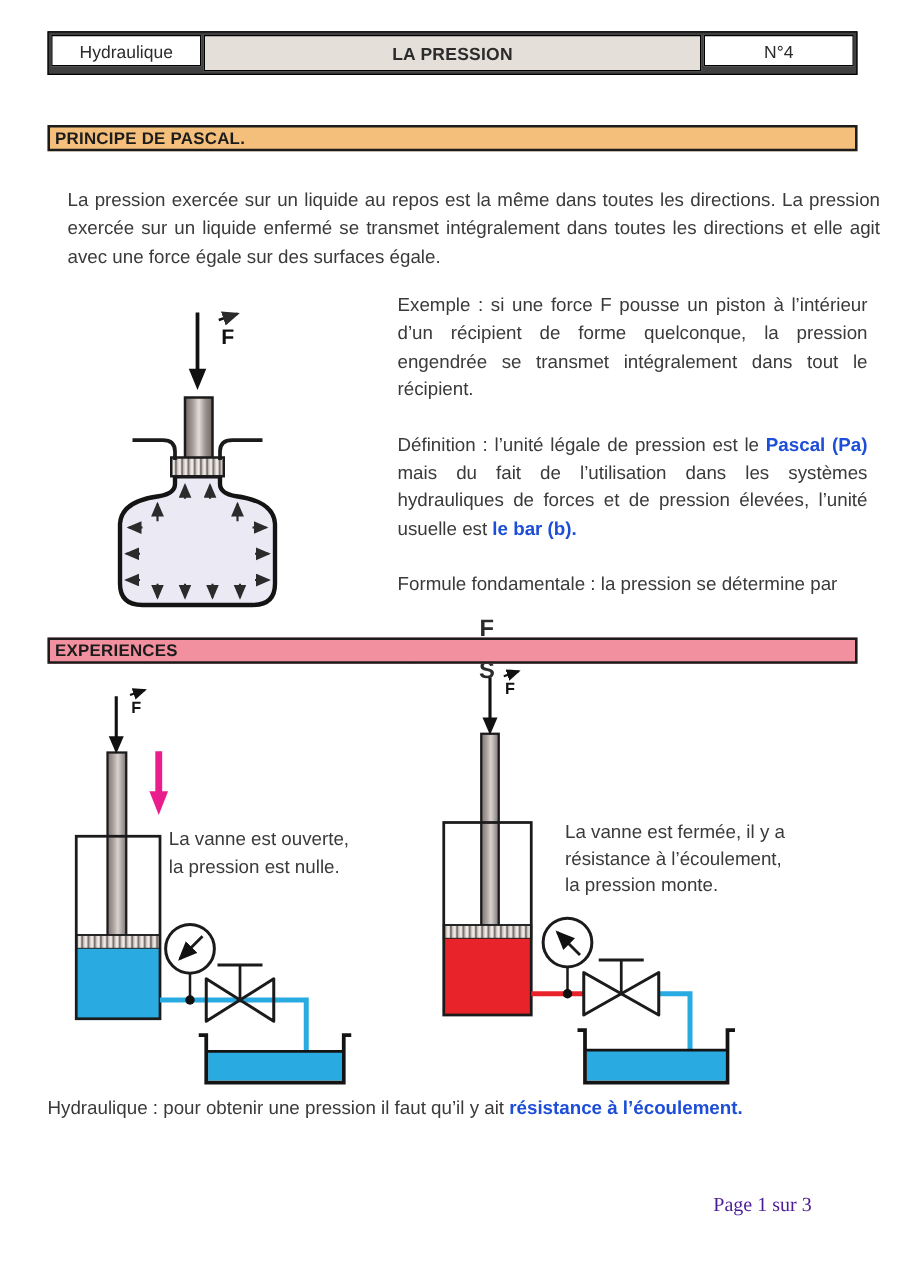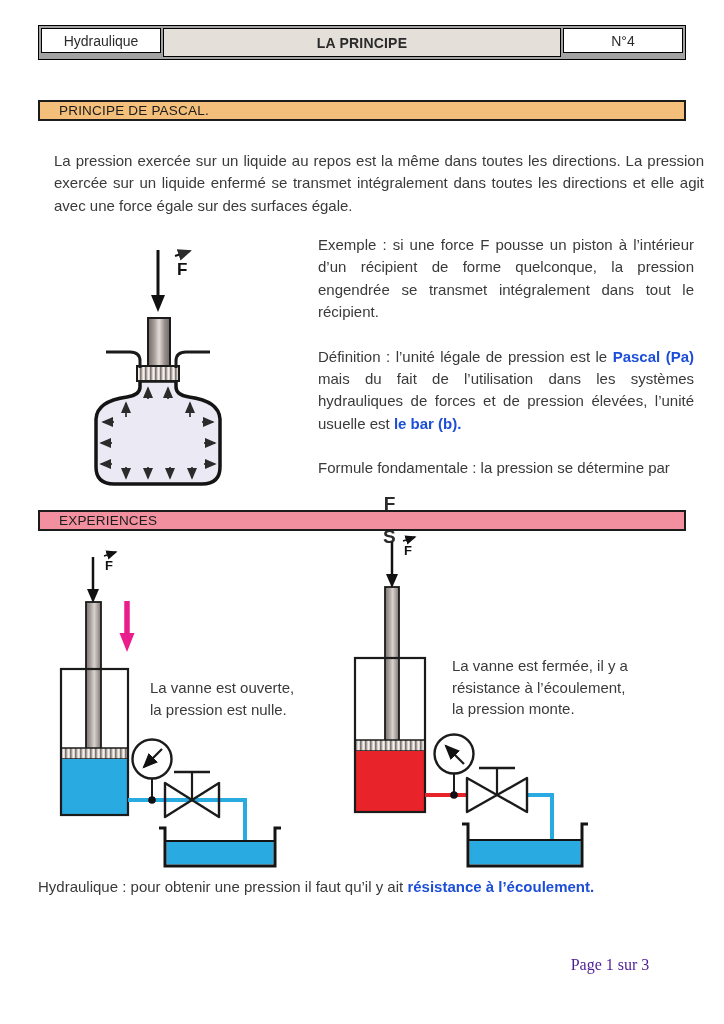--- a/index.html
+++ b/index.html
@@ -1,30 +1,30 @@
 <!DOCTYPE html>
 <html><head>
 <meta charset="utf-8">
 <style>
   html,body{margin:0;padding:0;background:#ffffff;}
   .page{position:relative;width:724px;height:1024px;background:#ffffff;overflow:hidden;
         font-family:"Liberation Sans",sans-serif;color:#3a3a3a;}
 
   
   .header-table{position:absolute;left:38px;top:25px;width:648px;box-sizing:border-box;
-    border:1.4px solid #000;padding:2px;display:flex;gap:2px;align-items:flex-start;background:#a3a3a3;}
+    border:1.4px solid #000;padding:2px;display:flex;gap:2px;align-items:flex-start;background:#404040;}
   .ht-cell{border:1px solid #000;box-sizing:border-box;display:flex;align-items:center;
     justify-content:center;font-size:14px;color:#2b2b2b;background:#fff;}
   .ht-side{width:120px;height:25px;}
   .ht-center{flex:1;height:29px;background:#E4DFD8;font-weight:bold;letter-spacing:.2px;}
 
   
   .bar{position:absolute;left:38px;width:648px;height:21px;box-sizing:border-box;
-    border:2px solid #1c1c1c;display:flex;align-items:center;padding-left:19px;
-    font-weight:normal;font-size:13.5px;color:#1c1c1c;letter-spacing:.2px;}
+    border:2px solid #1c1c1c;display:flex;align-items:center;padding-left:4px;
+    font-weight:bold;font-size:13.5px;color:#1c1c1c;letter-spacing:.2px;}
   .bar-principe{top:100px;background:#F4BF7B;}
   .bar-exp{top:510px;background:#F2909F;}
 
   .para{position:absolute;left:38px;width:650px;margin:16px;font-size:15px;line-height:22.4px;}
   .p1{top:134px;text-align:justify;}
   .p2{top:201px;}
 
   #rightcol{position:absolute;left:318px;top:234px;width:376px;font-size:15px;line-height:22.4px;}
   .rc-para{margin:0 0 22px 0;text-align:justify;}
   .u{}
@@ -37,35 +37,35 @@
   .frac-bar{width:40px;border-top:3px solid #2b2b2b;margin:5px 0;}
   .legend{margin-left:54px;font-size:15px;line-height:21px;color:#3a3a3a;}
 
   svg{position:absolute;}
   #fig-pascal{left:80px;top:242px;}
   #fig-exp-left{left:55px;top:545px;}
   #fig-exp-right{left:350px;top:530px;}
   svg text{font-family:"Liberation Sans",sans-serif;}
 
   .caption{position:absolute;font-size:15px;line-height:21.5px;color:#3a3a3a;}
-  #cap-left{left:150px;top:661px;margin-top:16px;}
+  #cap-left{left:135px;top:661px;}
   #cap-right{left:452px;top:655px;}
 
   #conclusion{position:absolute;left:38px;top:878px;margin:0;font-size:15px;}
   #footer{position:absolute;left:530px;top:956px;width:160px;text-align:center;
     font-family:"Liberation Serif",serif;font-size:16px;color:#4c1d95;}
 </style>
 </head>
 <body>
 
 <div class="page">
 
   <div class="header-table">
     <div class="ht-cell ht-side">Hydraulique</div>
-    <div class="ht-cell ht-center">LA PRINCIPE</div>
+    <div class="ht-cell ht-center">LA PRESSION</div>
     <div class="ht-cell ht-side">N°4</div>
   </div>
 
   <div class="bar bar-principe">PRINCIPE DE PASCAL.</div>
 
   <p class="para p1">La pression exercée sur un liquide au repos est la même dans toutes les directions. La pression exercée sur un liquide enfermé se transmet intégralement dans toutes les directions et elle agit avec une force égale sur des surfaces égale.</p>
 
   <svg id="fig-pascal" width="235" height="250" viewBox="0 0 235 250">
     <defs>
       <marker id="ah1" markerWidth="8" markerHeight="8" refX="6" refY="3" orient="auto">

